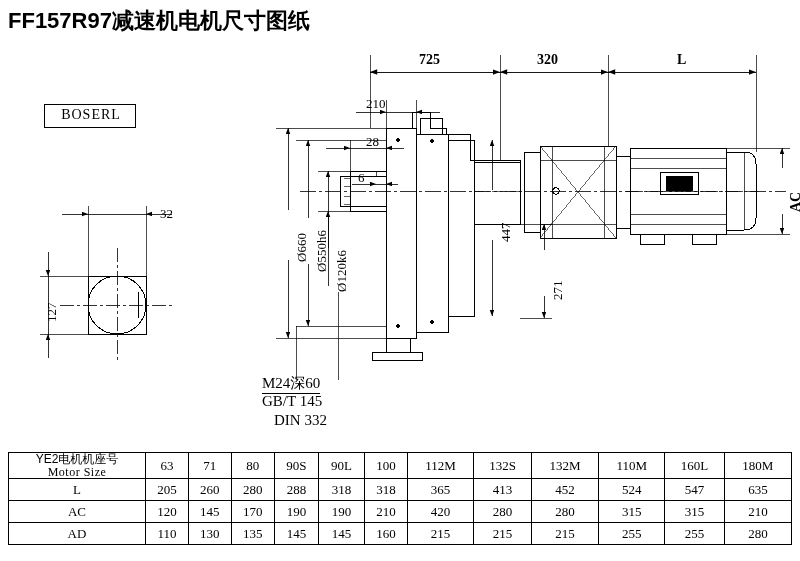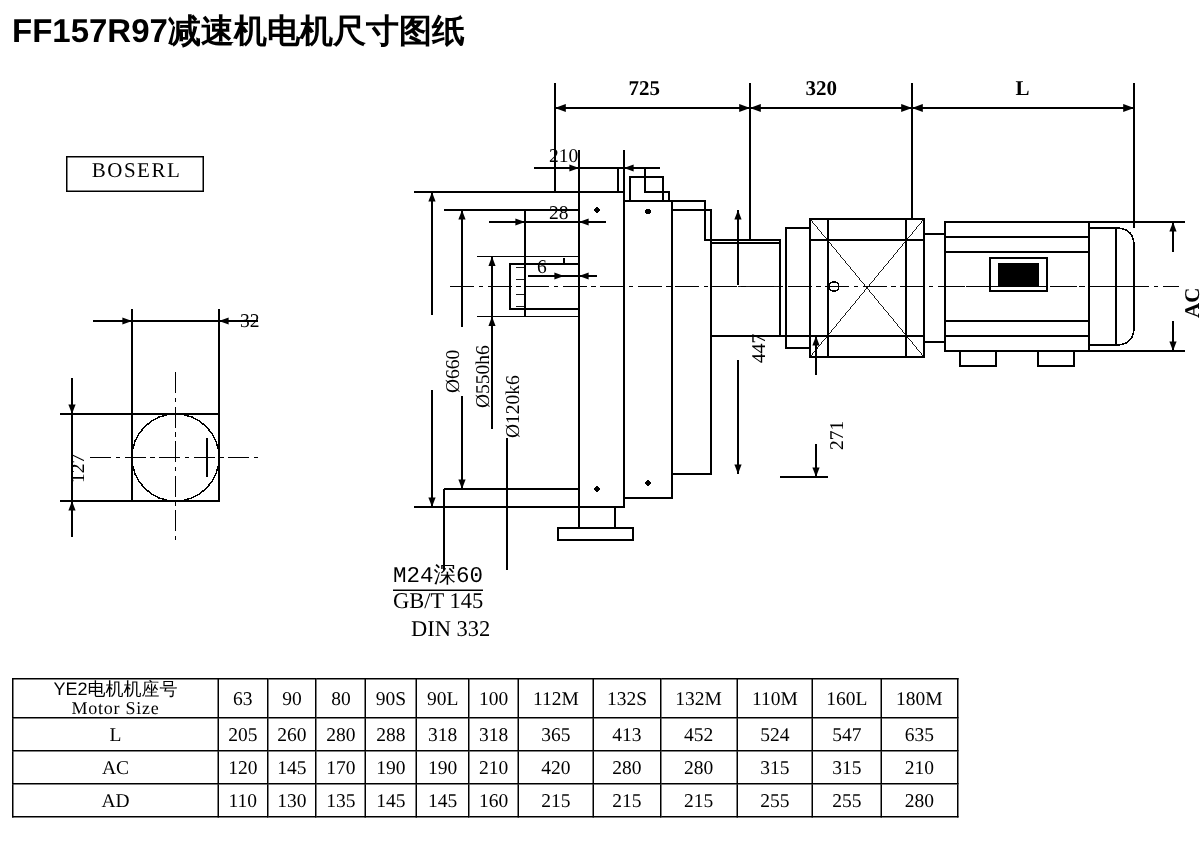--- a/index.html
+++ b/index.html
@@ -56,21 +56,21 @@
     left: 0;
     top: 0;
     width: 800px;
     height: 561px;
   }
   
   .spec-table {
     position: absolute;
     left: 8px;
     top: 452px;
-    width: 631px;
+    width: 784px;
     border-collapse: collapse;
     font-family: "Liberation Serif", serif;
     font-size: 12.5px;
     background: #fff;
   }
   .spec-table td, .spec-table th {
     border: 1px solid #000;
     text-align: center;
     padding: 0;
     height: 21px;
@@ -329,33 +329,33 @@
   <div class="lbl vert" style="left:44px; top:322px; transform:rotate(-90deg);">127</div>
 
   <div class="lbl vert" style="left:294px; top:262px; transform:rotate(-90deg); font-size:13px;">Ø660</div>
   <div class="lbl vert" style="left:314px; top:272px; transform:rotate(-90deg); font-size:13px;">Ø550h6</div>
   <div class="lbl vert" style="left:334px; top:292px; transform:rotate(-90deg); font-size:13px;">Ø120k6</div>
 
   <div class="lbl vert" style="left:498px; top:242px; transform:rotate(-90deg);">447</div>
   <div class="lbl vert" style="left:550px; top:300px; transform:rotate(-90deg);">271</div>
   <div class="lbl vert b" style="left:788px; top:212px; transform:rotate(-90deg);">AC</div>
 
-  <div class="lbl underline" style="left:262px; top:374px; font-size:15px;font-family:Liberation Mono, monospace;">M24深60</div>
+  <div class="lbl underline" style="left:262px; top:374px; font-size:15px;">M24深60</div>
   <div class="lbl" style="left:262px; top:393px; font-size:15px;">GB/T 145</div>
   <div class="lbl" style="left:262px; top:412px; font-size:15px;margin-left:12px;">DIN 332</div>
 
   <table class="spec-table">
     <tbody id="table-body">
         <tr>
           <td class="rowhead two">
             <span class="cn">YE2电机机座号</span>
             <span class="en">Motor Size</span>
           </td>
           <td class="t-dim">63</td>
-          <td class="t-dim">90</td>
+          <td class="t-dim">71</td>
           <td class="t-dim">80</td>
           <td class="t-dim">90S</td>
           <td class="t-dim">90L</td>
           <td class="t-dim">100</td>
           <td class="t-dim">112M</td>
           <td class="t-dim">132S</td>
           <td class="t-dim">132M</td>
           <td class="t-dim">110M</td>
           <td class="t-dim">160L</td>
           <td class="t-dim">180M</td>

